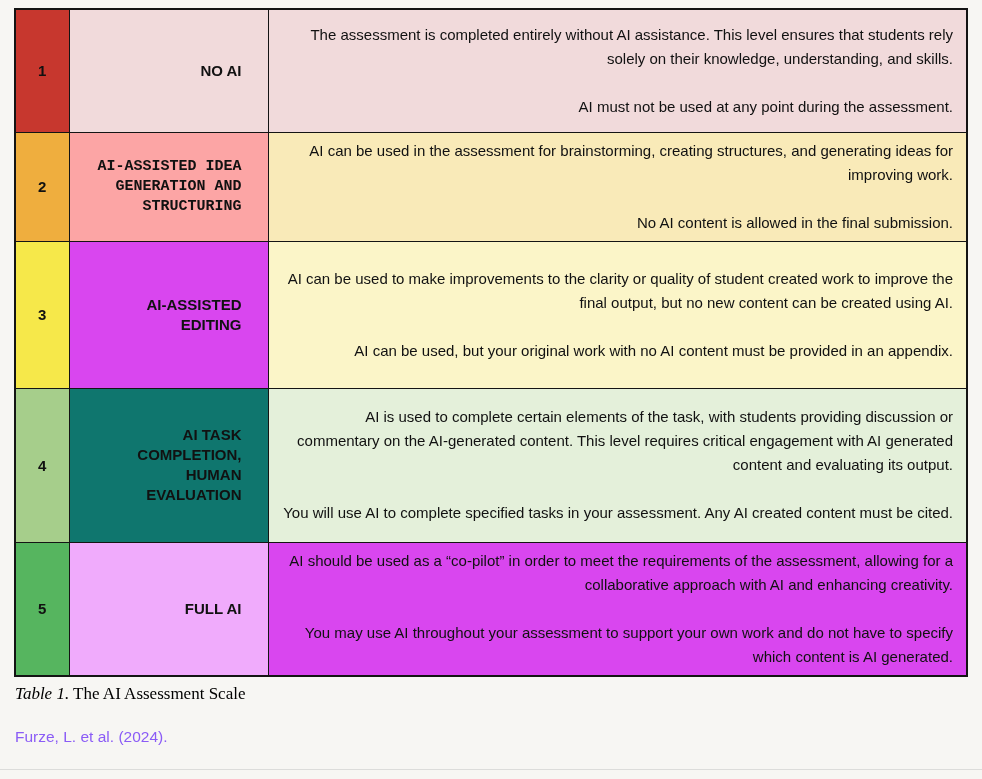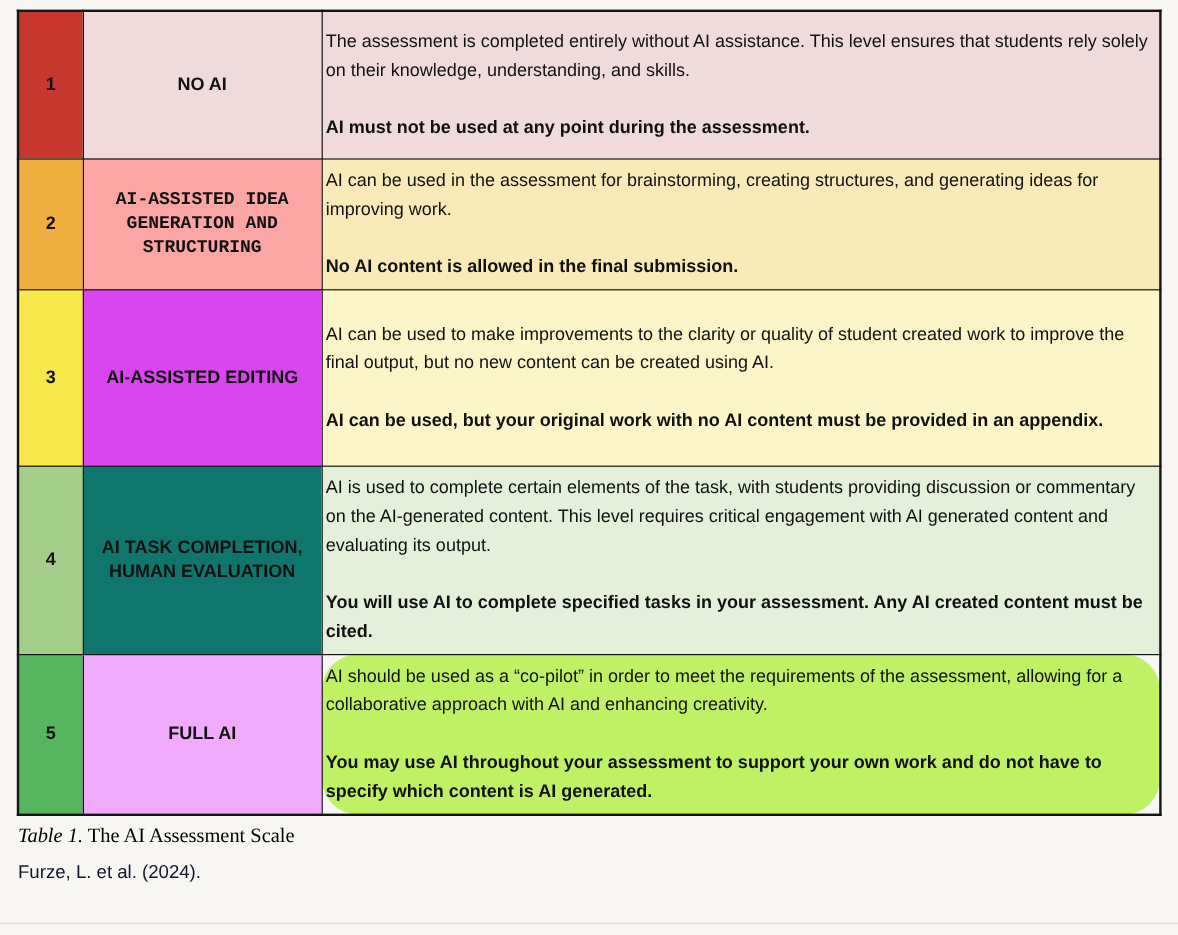--- a/index.html
+++ b/index.html
@@ -27,57 +27,57 @@
   table.aias td {
     border: 1.4px solid #141414;
     vertical-align: middle;
   }
   td.num-cell {
     text-align: center;
     font-weight: bold;
     font-size: 15px;
   }
   td.label-cell {
-    text-align: center;
+    text-align: right;
     font-weight: bold;
     font-size: 15px;
     line-height: 20px;
-    padding: 4px 10px;
+    padding: 4px 26px;
   }
   td.desc-cell {
-    text-align: left;
+    text-align: right;
     font-size: 15px;
     line-height: 24px;
-    padding: 6px 3px;
+    padding: 6px 13px;
   }
   td.desc-cell p {
     margin: 0;
   }
   td.desc-cell p.rule {
     margin-top: 24px;
-    font-weight: bold;
+    font-weight: normal;
   }
   tr.r1 { height: 123px; }
   tr.r2 { height: 105px; }
   tr.r3 { height: 147px; }
   tr.r4 { height: 154px; }
   tr.r5 { height: 131px; }
   .caption {
     margin: 7px 0 0 1px;
     font-family: "Liberation Serif", serif;
     font-size: 17px;
     color: #000000;
   }
   .caption .caption-label {
     font-style: italic;
   }
   .citation {
-    margin: 12px 0 0 1px;
+    margin: 24px 0 0 1px;
     font-size: 15.5px;
-    color: #0f172a;
+    color: #8b5cf6;
   }
   .bottom-divider {
     position: absolute;
     left: 0;
     right: 0;
     bottom: 9px;
     height: 1px;
     background: #dcdcda;
   }
 </style>
@@ -126,21 +126,21 @@
         <td class="label-cell" style="background-color: #0f766e;">AI TASK COMPLETION, HUMAN EVALUATION</td>
         <td class="desc-cell" style="background-color: rgb(228, 240, 218); margin-left: 48px;">
           <p class="desc">AI is used to complete certain elements of the task, with students providing discussion or commentary on the AI-generated content. This level requires critical engagement with AI generated content and evaluating its output.</p>
           <p class="rule">You will use AI to complete specified tasks in your assessment. Any AI created content must be cited.</p>
         </td>
       </tr>
 
       <tr class="r5">
         <td class="num-cell" style="background-color: rgb(86, 181, 95);">5</td>
         <td class="label-cell" style="background-color: #f0abfc;">FULL AI</td>
-        <td class="desc-cell" style="background-color: #bef264; border-radius: 31px;">
+        <td class="desc-cell" style="background-color: #d946ef;">
           <p class="desc">AI should be used as a “co-pilot” in order to meet the requirements of the assessment, allowing for a collaborative approach with AI and enhancing creativity.</p>
           <p class="rule">You may use AI throughout your assessment to support your own work and do not have to specify which content is AI generated.</p>
         </td>
       </tr>
 
     </tbody>
   </table>
 
   <div class="caption"><span class="caption-label">Table 1.</span><span> The AI Assessment Scale</span></div>
 

